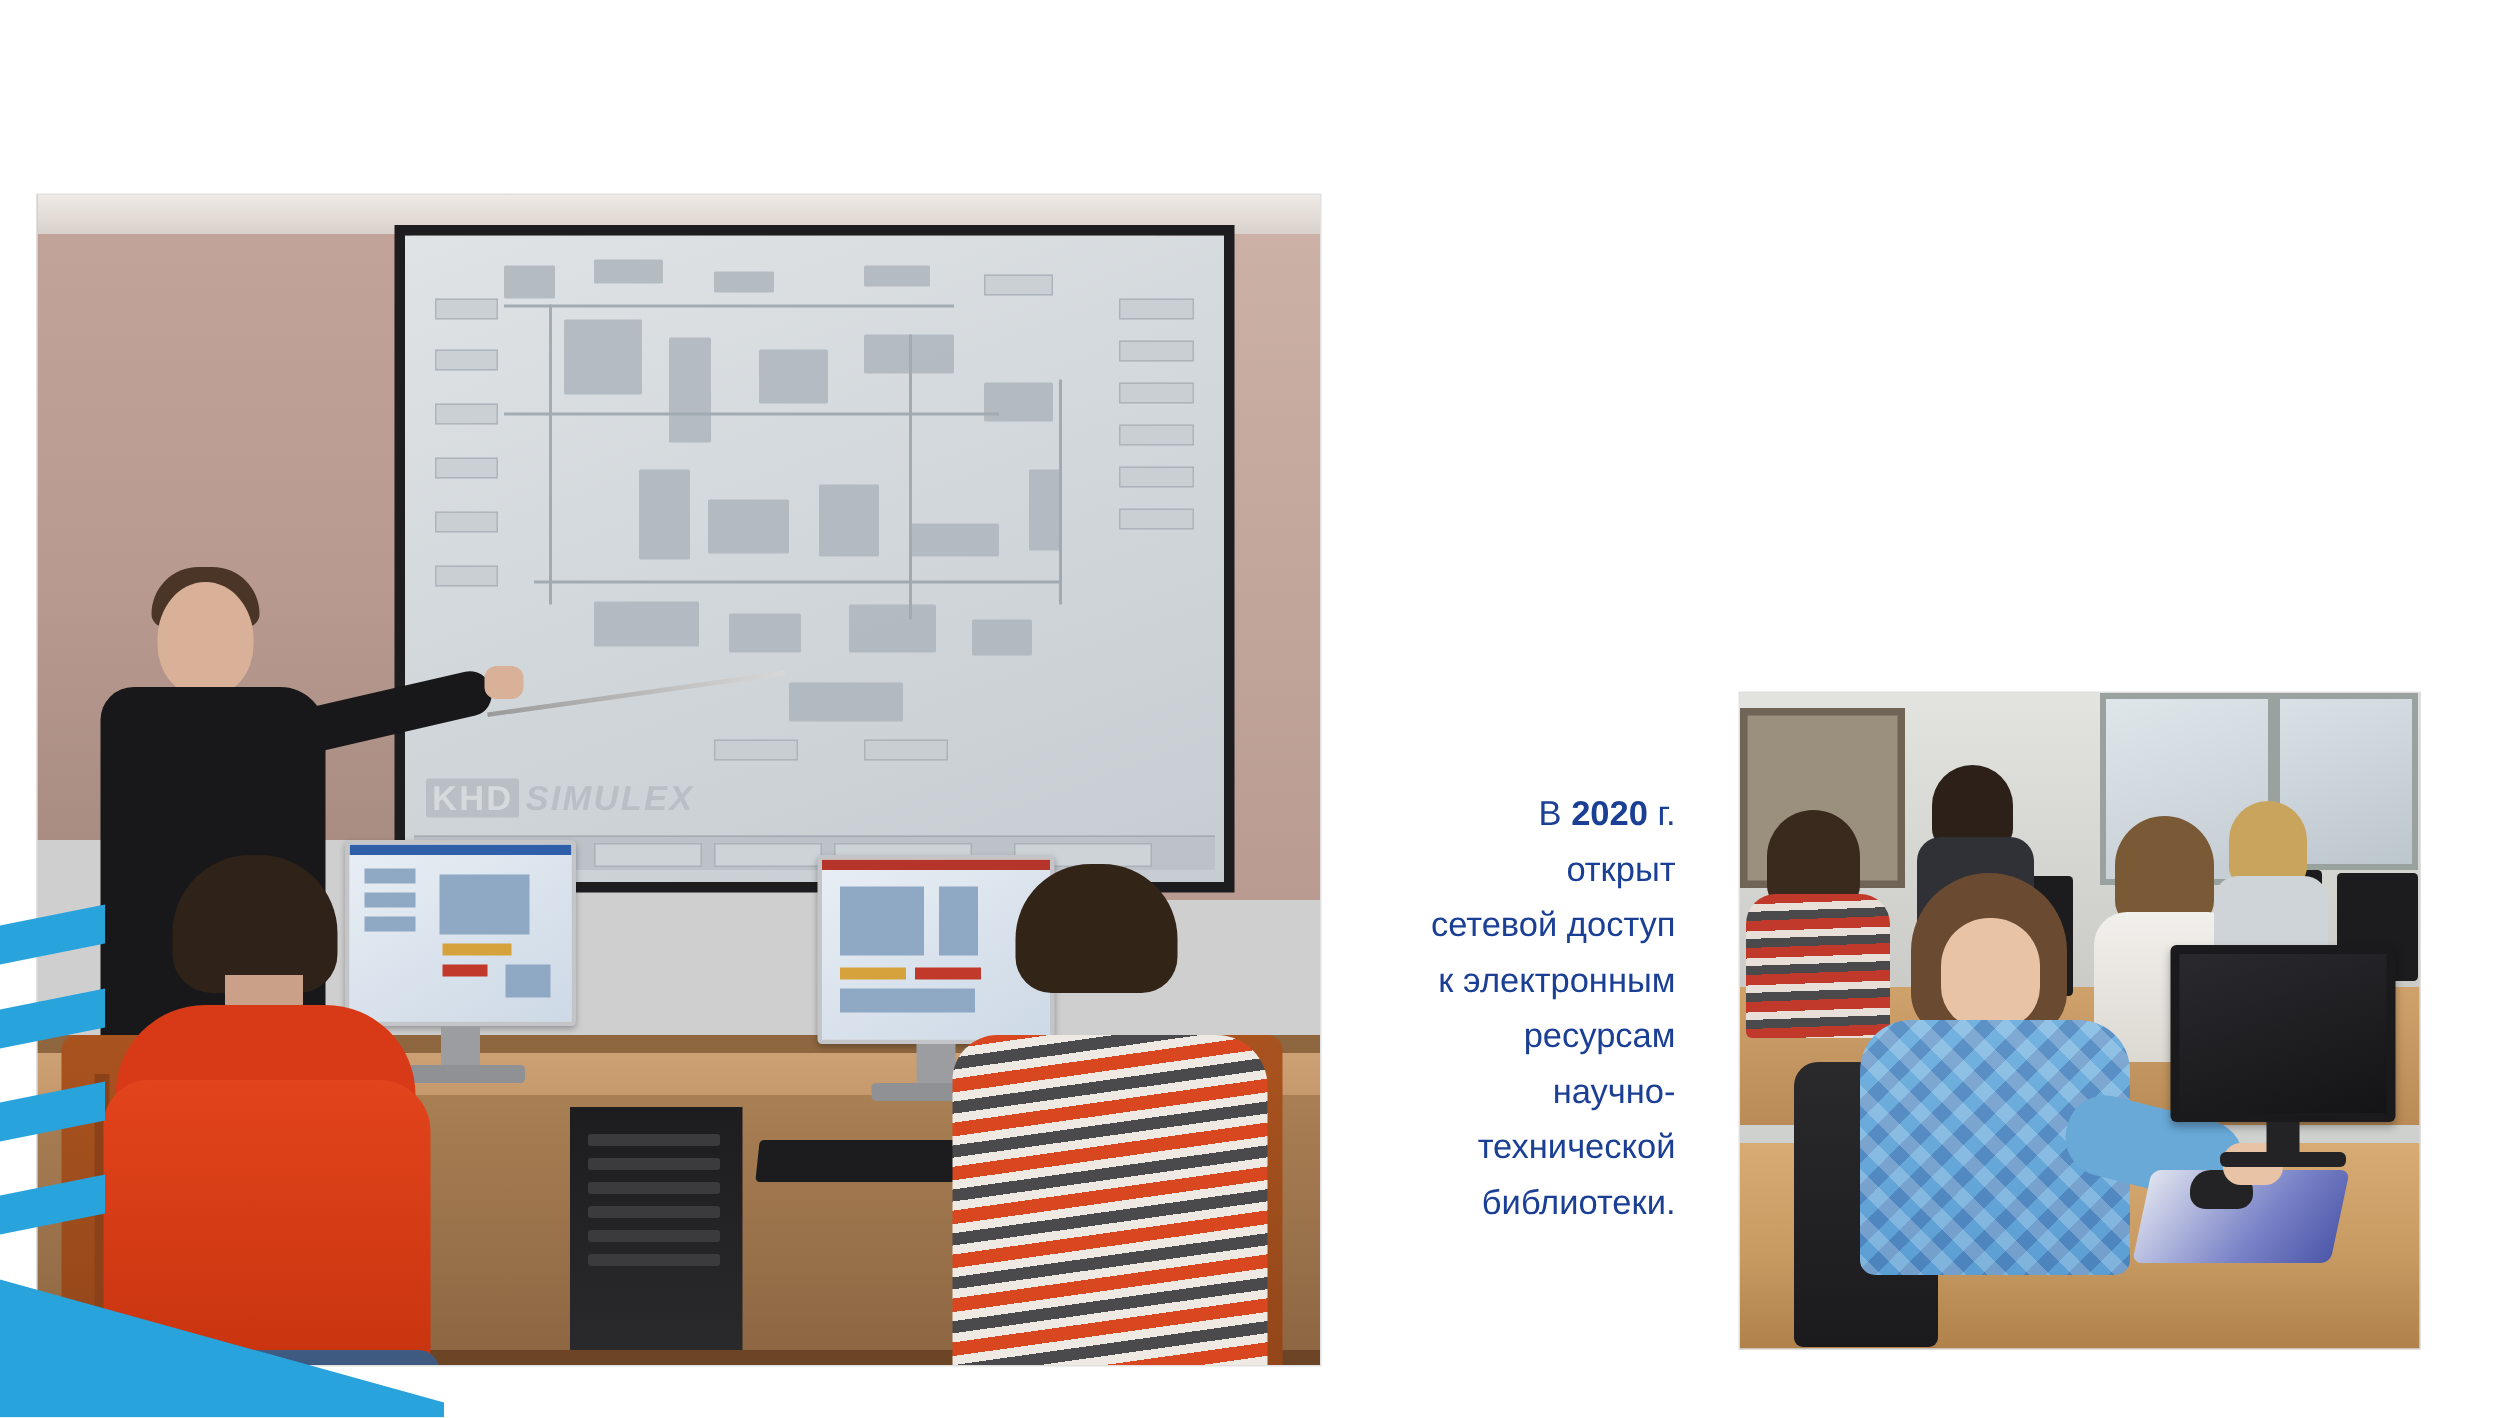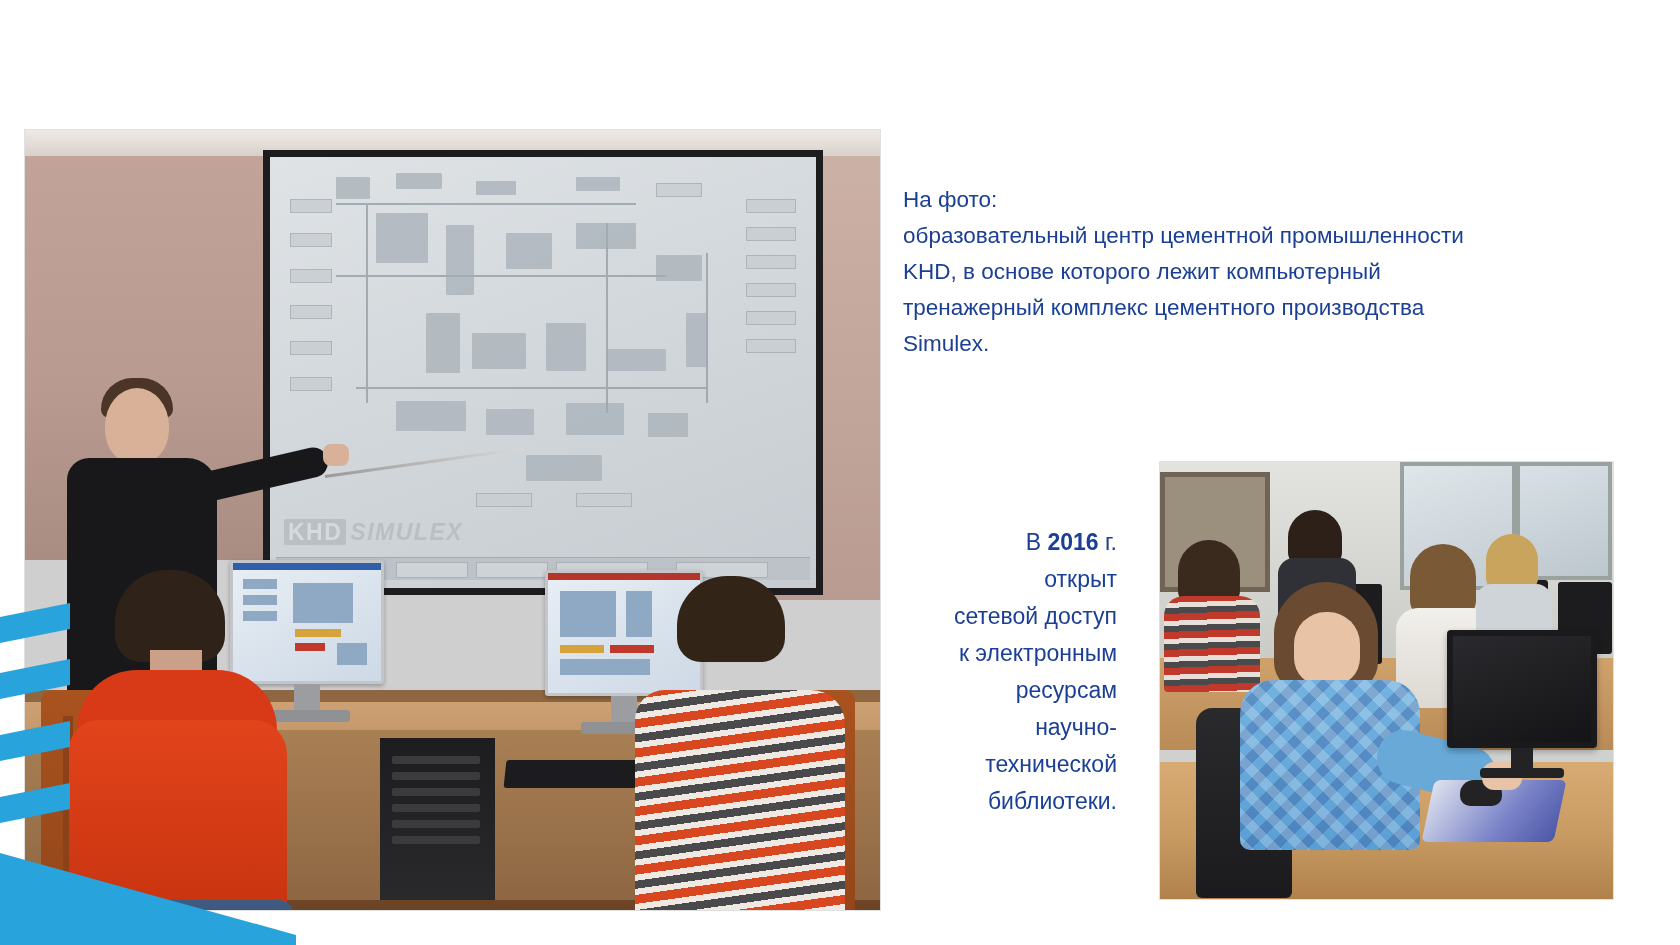--- a/index.html
+++ b/index.html
@@ -367,25 +367,20 @@
           <div class="slat" style="left:130px;top:26px;width:10px;height:170px;"></div>
         </div>
       </div>
       <div class="p1-s2">
         <div class="hair"></div>
           <div class="body"></div>
       </div>
     </div>
   </div>
 
-  <div class="txt-photo-caption">На фото:
-образовательный центр цементной промышленности
-KHD, в основе которого лежит компьютерный
-тренажерный комплекс цементного производства
-Simulex.</div>
 
   <div class="photo photo-right">
     <div class="p2">
       <div class="p2-wall"></div>
       <div class="p2-board"></div>
       <div class="p2-win"></div>
       <div class="p2-win2"></div>
       <div class="p2-backdesk"></div>
 
       <div class="p2-mon-a"></div>
@@ -416,21 +411,21 @@
       <div class="p2-mon-main">
         <div class="bez">
             <div class="scr"></div>
           </div>
         <div class="neck"></div>
           <div class="base"></div>
       </div>
     </div>
   </div>
 
-  <div class="txt-library"><span>В </span><span class="b">2016</span><span> г.
+  <div class="txt-library"><span>В </span><span class="b">2020</span><span> г.
 открыт
 сетевой доступ
 к электронным
 ресурсам
 научно-
 технической
 библиотеки.</span></div>
 
   <div class="deco-stripes">
     <svg width="300" height="350" viewBox="0 0 300 350" xmlns="http://www.w3.org/2000/svg">

